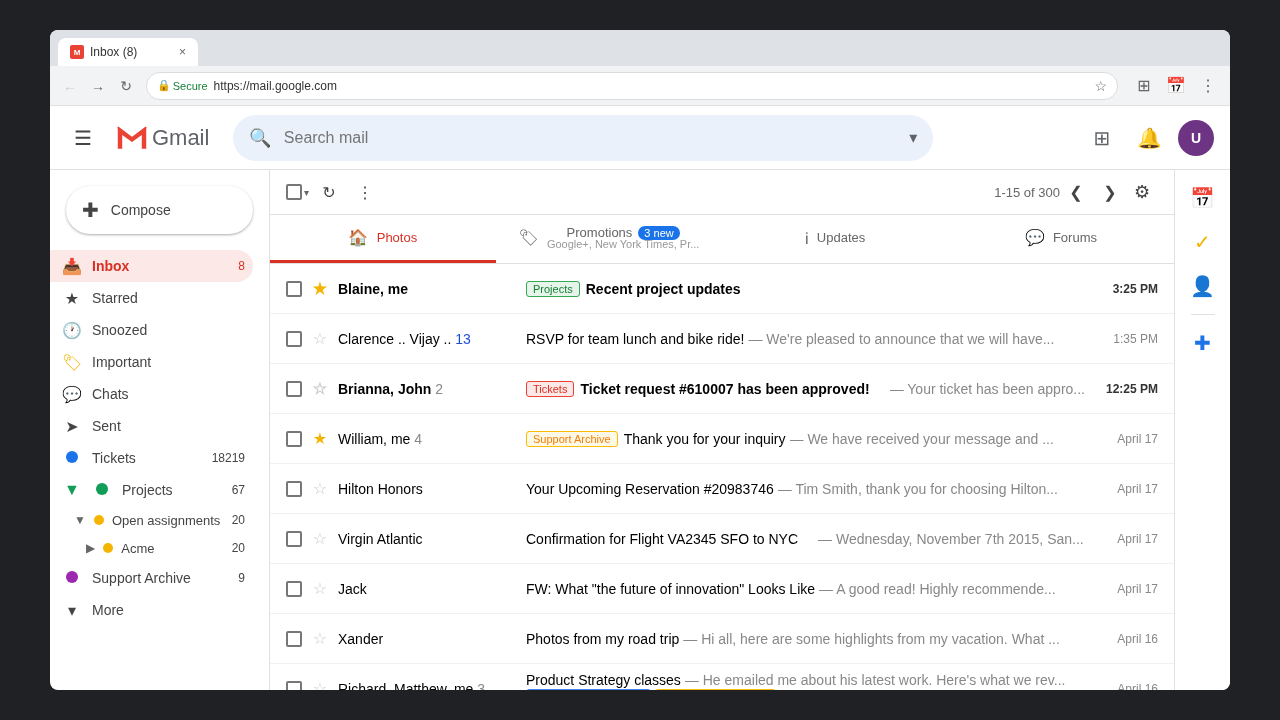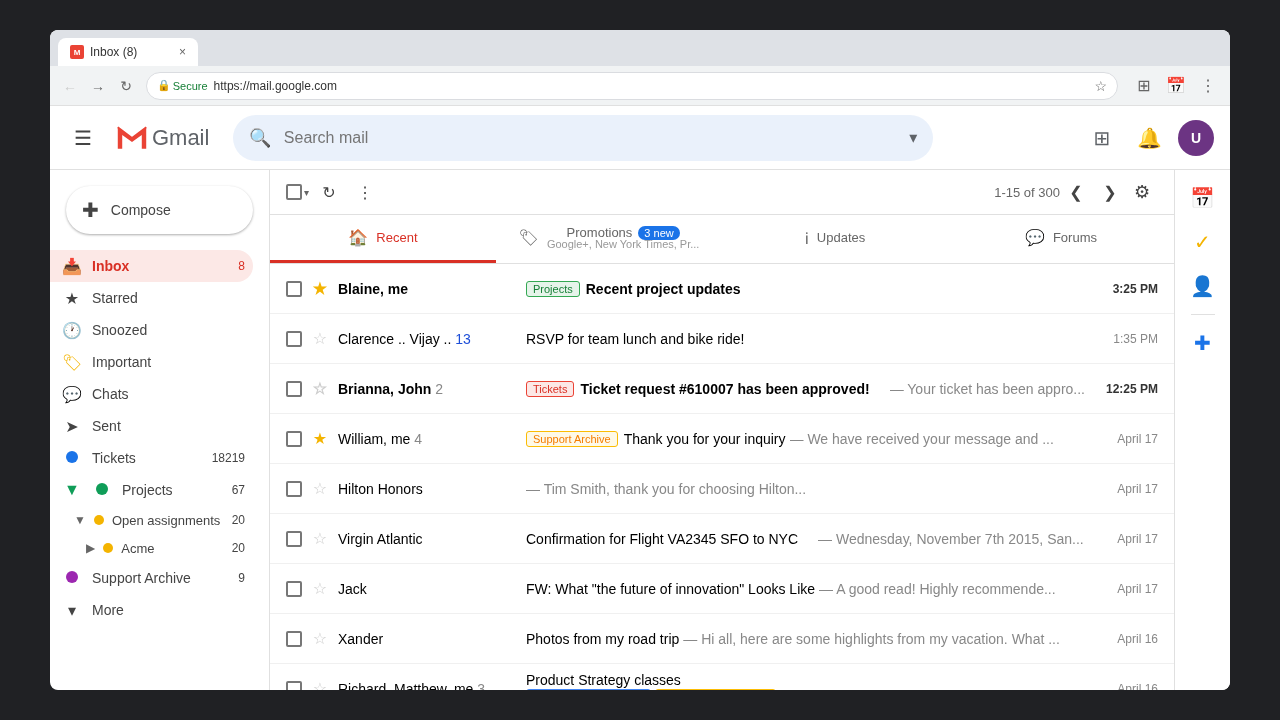--- a/index.html
+++ b/index.html
@@ -707,21 +707,21 @@
                 <div class="pag-btn">❮</div>
                 <div class="pag-btn">❯</div>
               </div>
               <div class="settings-btn">⚙</div>
             </div>
           </div>
 
           <div class="tabs-row">
             <div class="email-tab active">
               <span class="tab-icon">🏠</span>
-              <span>Recent</span>
+              <span>Photos</span>
             </div>
             <div class="email-tab">
               <span class="tab-icon">🏷</span>
               <div style="display:flex;flex-direction:column;align-items:center;">
                 <div style="display:flex;align-items:center;gap:6px;">
                   <span>Promotions</span>
                   <span class="new-badge">3 new</span>
                 </div>
                 <span class="tab-subtitle">Google+, New York Times, Pr...</span>
               </div>
@@ -754,20 +754,21 @@
   </div>
               <div class="email-row">
     <div class="row-checkbox"></div>
     <div class="star-btn ">☆</div>
     <div class="sender">Clarence .. Vijay .. <span style="color:#1d4ed8;font-weight:normal;">13</span></div>
     <div class="email-content">
 
       <div style="display:flex;flex-direction:column;overflow:hidden;flex:1;">
         <div style="display:flex;align-items:center;overflow:hidden;gap:4px;">
           <span class="email-subject">RSVP for team lunch and bike ride!</span>
+          <span class="email-snippet">— We're pleased to announce that we will have...</span>
         </div>
 
       </div>
     </div>
     <div class="email-time">1:35 PM</div>
   </div>
               <div class="email-row unread">
     <div class="row-checkbox"></div>
     <div class="star-btn ">☆</div>
     <div class="sender">Brianna, John <span style="color:#888;font-weight:normal;">2</span></div>
@@ -800,20 +801,21 @@
     <div class="email-time">April 17</div>
   </div>
               <div class="email-row">
     <div class="row-checkbox"></div>
     <div class="star-btn ">☆</div>
     <div class="sender">Hilton Honors</div>
     <div class="email-content">
 
       <div style="display:flex;flex-direction:column;overflow:hidden;flex:1;">
         <div style="display:flex;align-items:center;overflow:hidden;gap:4px;">
+          <span class="email-subject">Your Upcoming Reservation #20983746</span>
           <span class="email-snippet">— Tim Smith, thank you for choosing Hilton...</span>
         </div>
 
       </div>
     </div>
     <div class="email-time">April 17</div>
   </div>
               <div class="email-row">
     <div class="row-checkbox"></div>
     <div class="star-btn ">☆</div>
@@ -864,20 +866,21 @@
   </div>
               <div class="email-row">
     <div class="row-checkbox"></div>
     <div class="star-btn ">☆</div>
     <div class="sender">Richard, Matthew, me <span style="color:#888;font-weight:normal;">3</span></div>
     <div class="email-content">
 
       <div style="display:flex;flex-direction:column;overflow:hidden;flex:1;">
         <div style="display:flex;align-items:center;overflow:hidden;gap:4px;">
           <span class="email-subject">Product Strategy classes</span>
+          <span class="email-snippet">— He emailed me about his latest work. Here's what we rev...</span>
         </div>
         <div style="display:flex;align-items:center;gap:4px;margin-top:1px;">
                       <span class="inline-label-tag enterprise-label">📄 Enterprise UX Sp...</span>
                       <span class="inline-label-tag wip-label">📦 (WIP) Enterprise...</span>
                     </div>
       </div>
     </div>
     <div class="email-time">April 16</div>
   </div>
             </div>

